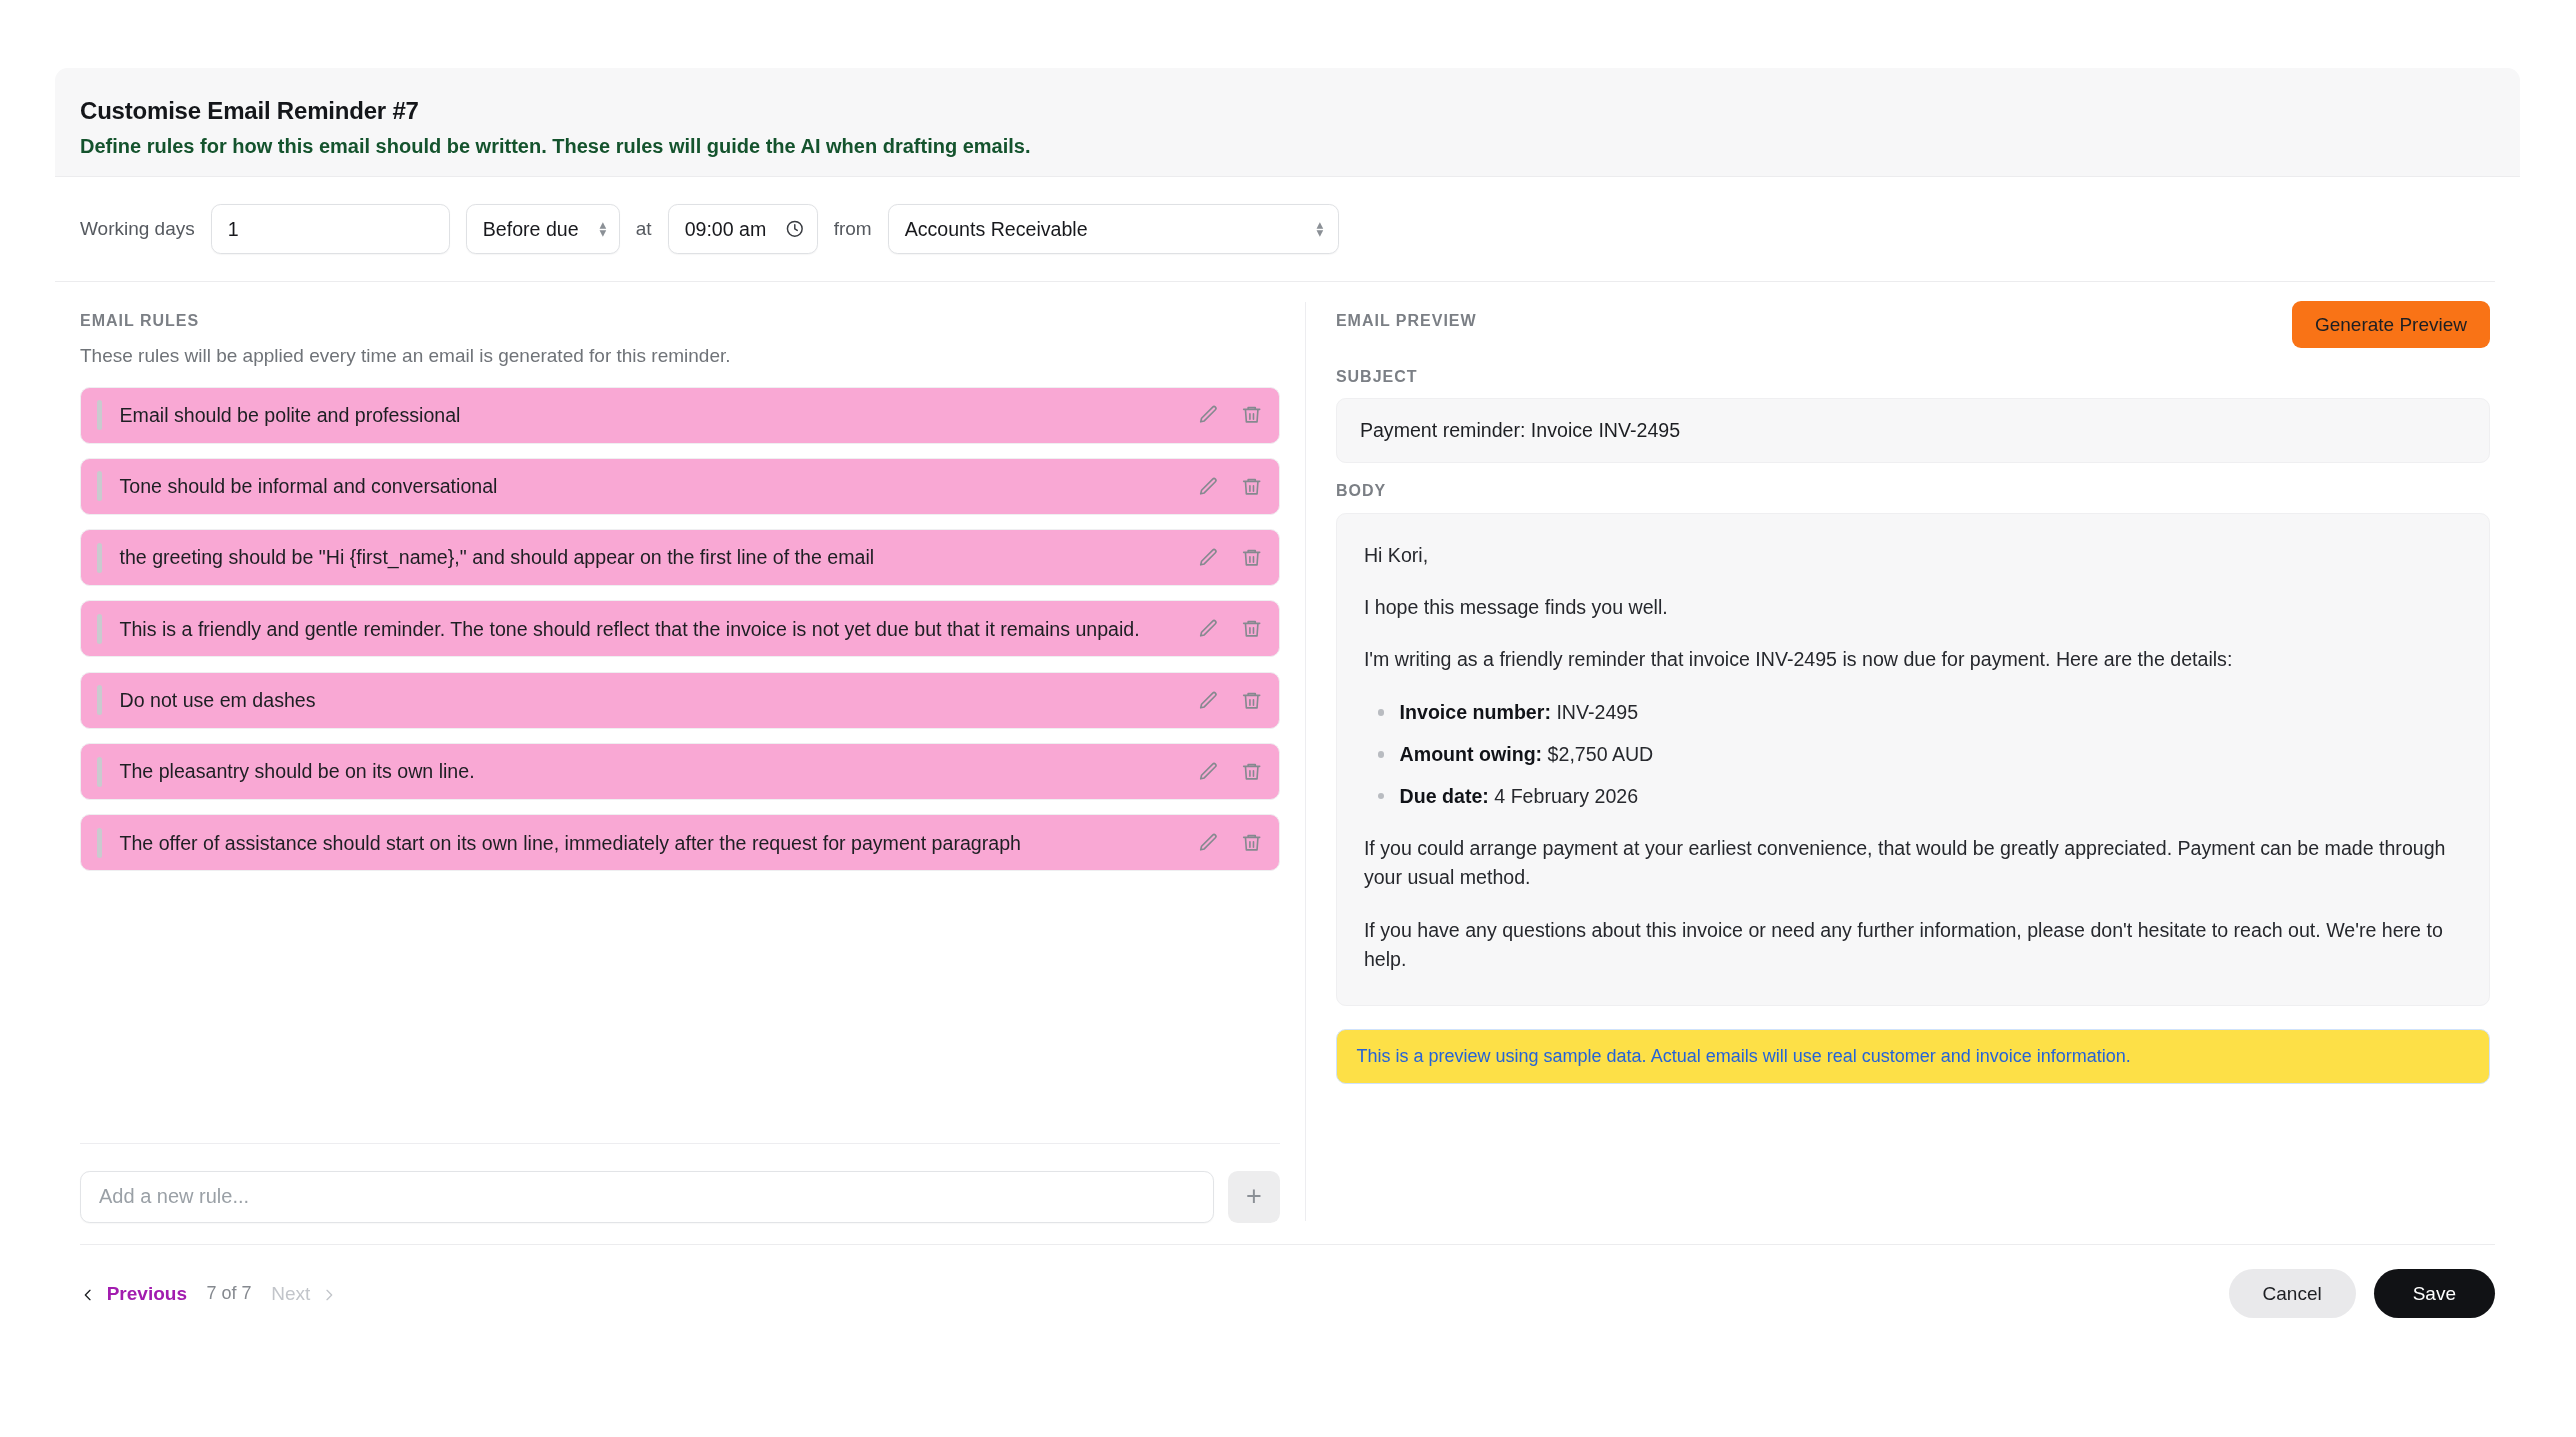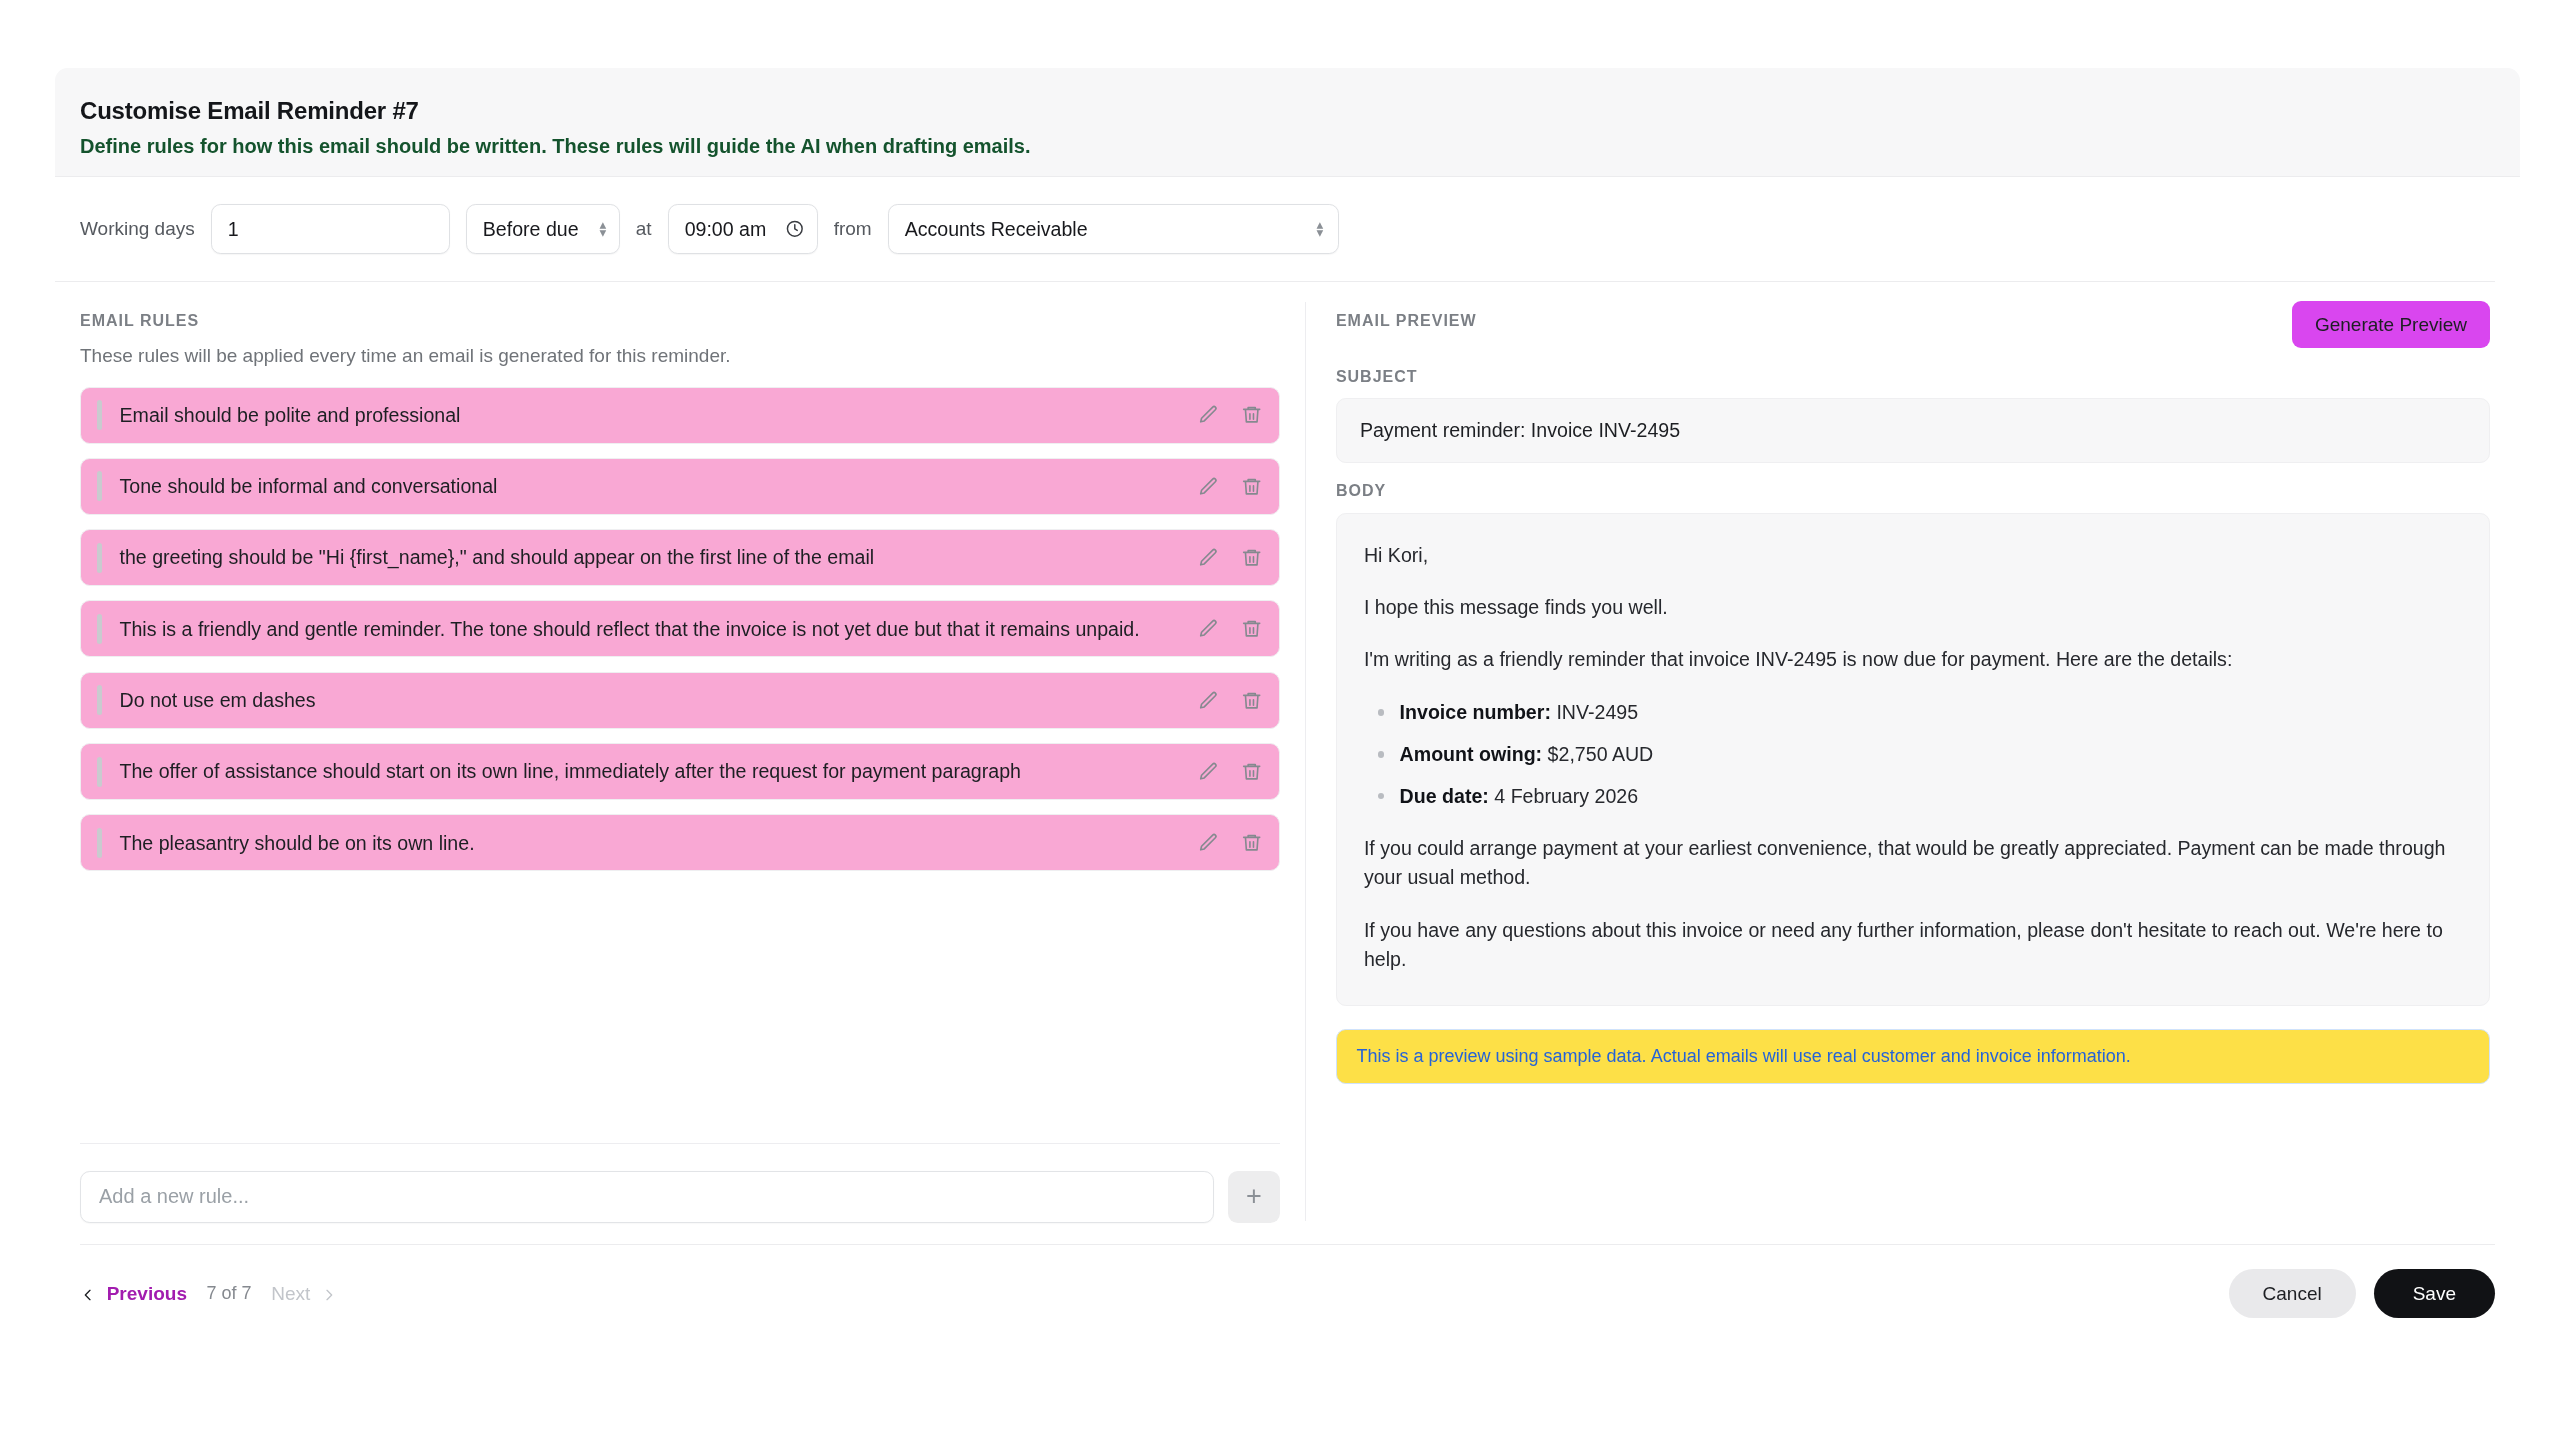--- a/index.html
+++ b/index.html
@@ -151,21 +151,21 @@
     color: #8b9096; font-size: 27px; line-height: 1;
     display: flex; align-items: center; justify-content: center;
     cursor: pointer;
   }
 
   
   .prev-head {
     display: flex; align-items: flex-start; justify-content: space-between;
   }
   .gen-btn {
-    background: #d946ef; border: none;
+    background: #f97316; border: none;
     border-radius: 9px;
     font-size: 19px; color: #1d1f23; font-weight: 500;
     padding: 12.5px 23px;
     cursor: pointer;
     font-family: "Liberation Sans", sans-serif;
     margin-top: -10.7px;
   }
   .sub-label { margin-top: 19.6px; }
   .prev-box {
     background: #f7f7f8;
@@ -356,37 +356,37 @@
               </span>
               <span class="icon-btn">
                 <svg viewBox="0 0 24 24" fill="none" stroke="currentColor" stroke-width="1.8" stroke-linecap="round" stroke-linejoin="round">
                   <path d="M3 6h18M8 6V4h8v2M19 6l-1 14H6L5 6M10 11v6M14 11v6"></path>
                 </svg>
               </span>
             </span>
           </div>
           <div class="rule-row">
             <span class="rule-bar"></span>
+            <span class="rule-text">The pleasantry should be on its own line.</span>
+            <span class="rule-actions">
+              <span class="icon-btn">
+                <svg viewBox="0 0 24 24" fill="none" stroke="currentColor" stroke-width="1.8" stroke-linecap="round" stroke-linejoin="round">
+                  <path d="M16.5 3.5a2.12 2.12 0 0 1 3 3L7 19l-4 1 1-4 12.5-12.5z"></path>
+                </svg>
+              </span>
+              <span class="icon-btn">
+                <svg viewBox="0 0 24 24" fill="none" stroke="currentColor" stroke-width="1.8" stroke-linecap="round" stroke-linejoin="round">
+                  <path d="M3 6h18M8 6V4h8v2M19 6l-1 14H6L5 6M10 11v6M14 11v6"></path>
+                </svg>
+              </span>
+            </span>
+          </div>
+          <div class="rule-row">
+            <span class="rule-bar"></span>
             <span class="rule-text">The offer of assistance should start on its own line, immediately after the request for payment paragraph</span>
-            <span class="rule-actions">
-              <span class="icon-btn">
-                <svg viewBox="0 0 24 24" fill="none" stroke="currentColor" stroke-width="1.8" stroke-linecap="round" stroke-linejoin="round">
-                  <path d="M16.5 3.5a2.12 2.12 0 0 1 3 3L7 19l-4 1 1-4 12.5-12.5z"></path>
-                </svg>
-              </span>
-              <span class="icon-btn">
-                <svg viewBox="0 0 24 24" fill="none" stroke="currentColor" stroke-width="1.8" stroke-linecap="round" stroke-linejoin="round">
-                  <path d="M3 6h18M8 6V4h8v2M19 6l-1 14H6L5 6M10 11v6M14 11v6"></path>
-                </svg>
-              </span>
-            </span>
-          </div>
-          <div class="rule-row">
-            <span class="rule-bar"></span>
-            <span class="rule-text">The pleasantry should be on its own line.</span>
             <span class="rule-actions">
               <span class="icon-btn">
                 <svg viewBox="0 0 24 24" fill="none" stroke="currentColor" stroke-width="1.8" stroke-linecap="round" stroke-linejoin="round">
                   <path d="M16.5 3.5a2.12 2.12 0 0 1 3 3L7 19l-4 1 1-4 12.5-12.5z"></path>
                 </svg>
               </span>
               <span class="icon-btn">
                 <svg viewBox="0 0 24 24" fill="none" stroke="currentColor" stroke-width="1.8" stroke-linecap="round" stroke-linejoin="round">
                   <path d="M3 6h18M8 6V4h8v2M19 6l-1 14H6L5 6M10 11v6M14 11v6"></path>
                 </svg>

